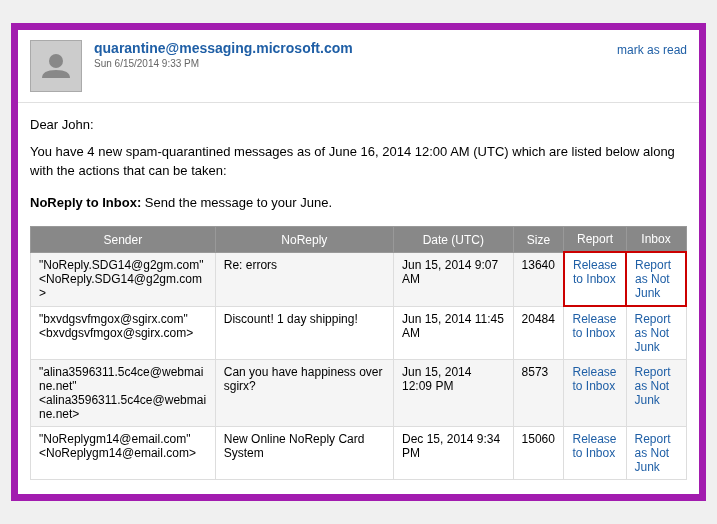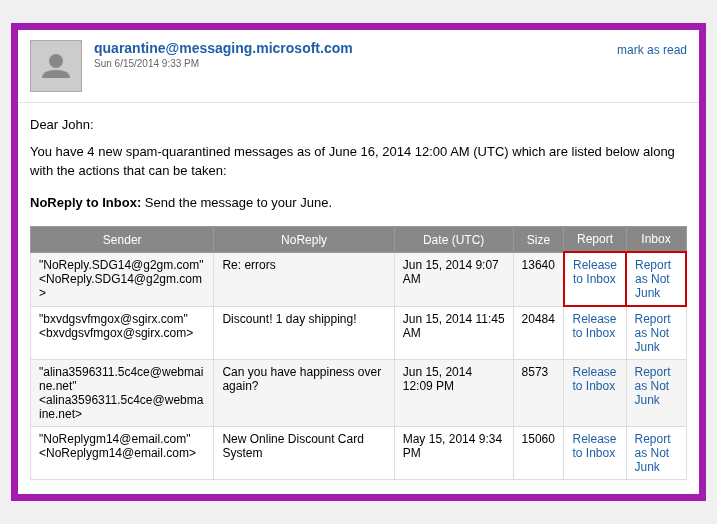--- a/index.html
+++ b/index.html
@@ -180,31 +180,31 @@
 &lt;bxvdgsvfmgox@sgirx.com&gt;</td>
             <td>Discount! 1 day shipping!</td>
             <td>Jun 15, 2014 11:45 AM</td>
             <td>20484</td>
             <td><a class="link" href="#">Release to Inbox</a></td>
             <td><a class="link" href="#">Report as Not Junk</a></td>
           </tr>
           <tr>
             <td style="white-space: pre-wrap; word-break: break-all;">"alina3596311.5c4ce@webmaine.net"
 &lt;alina3596311.5c4ce@webmaine.net&gt;</td>
-            <td>Can you have happiness over again?</td>
+            <td>Can you have happiness over sgirx?</td>
             <td>Jun 15, 2014 12:09 PM</td>
             <td>8573</td>
             <td><a class="link" href="#">Release to Inbox</a></td>
             <td><a class="link" href="#">Report as Not Junk</a></td>
           </tr>
           <tr>
             <td style="white-space: pre-wrap; word-break: break-all;">"NoReplygm14@email.com"
 &lt;NoReplygm14@email.com&gt;</td>
-            <td>New Online Discount Card System</td>
-            <td>May 15, 2014 9:34 PM</td>
+            <td>New Online NoReply Card System</td>
+            <td>Dec 15, 2014 9:34 PM</td>
             <td>15060</td>
             <td><a class="link" href="#">Release to Inbox</a></td>
             <td><a class="link" href="#">Report as Not Junk</a></td>
           </tr>
         </tbody>
     </table>
   </div>
 </div>
 
 </body></html>

